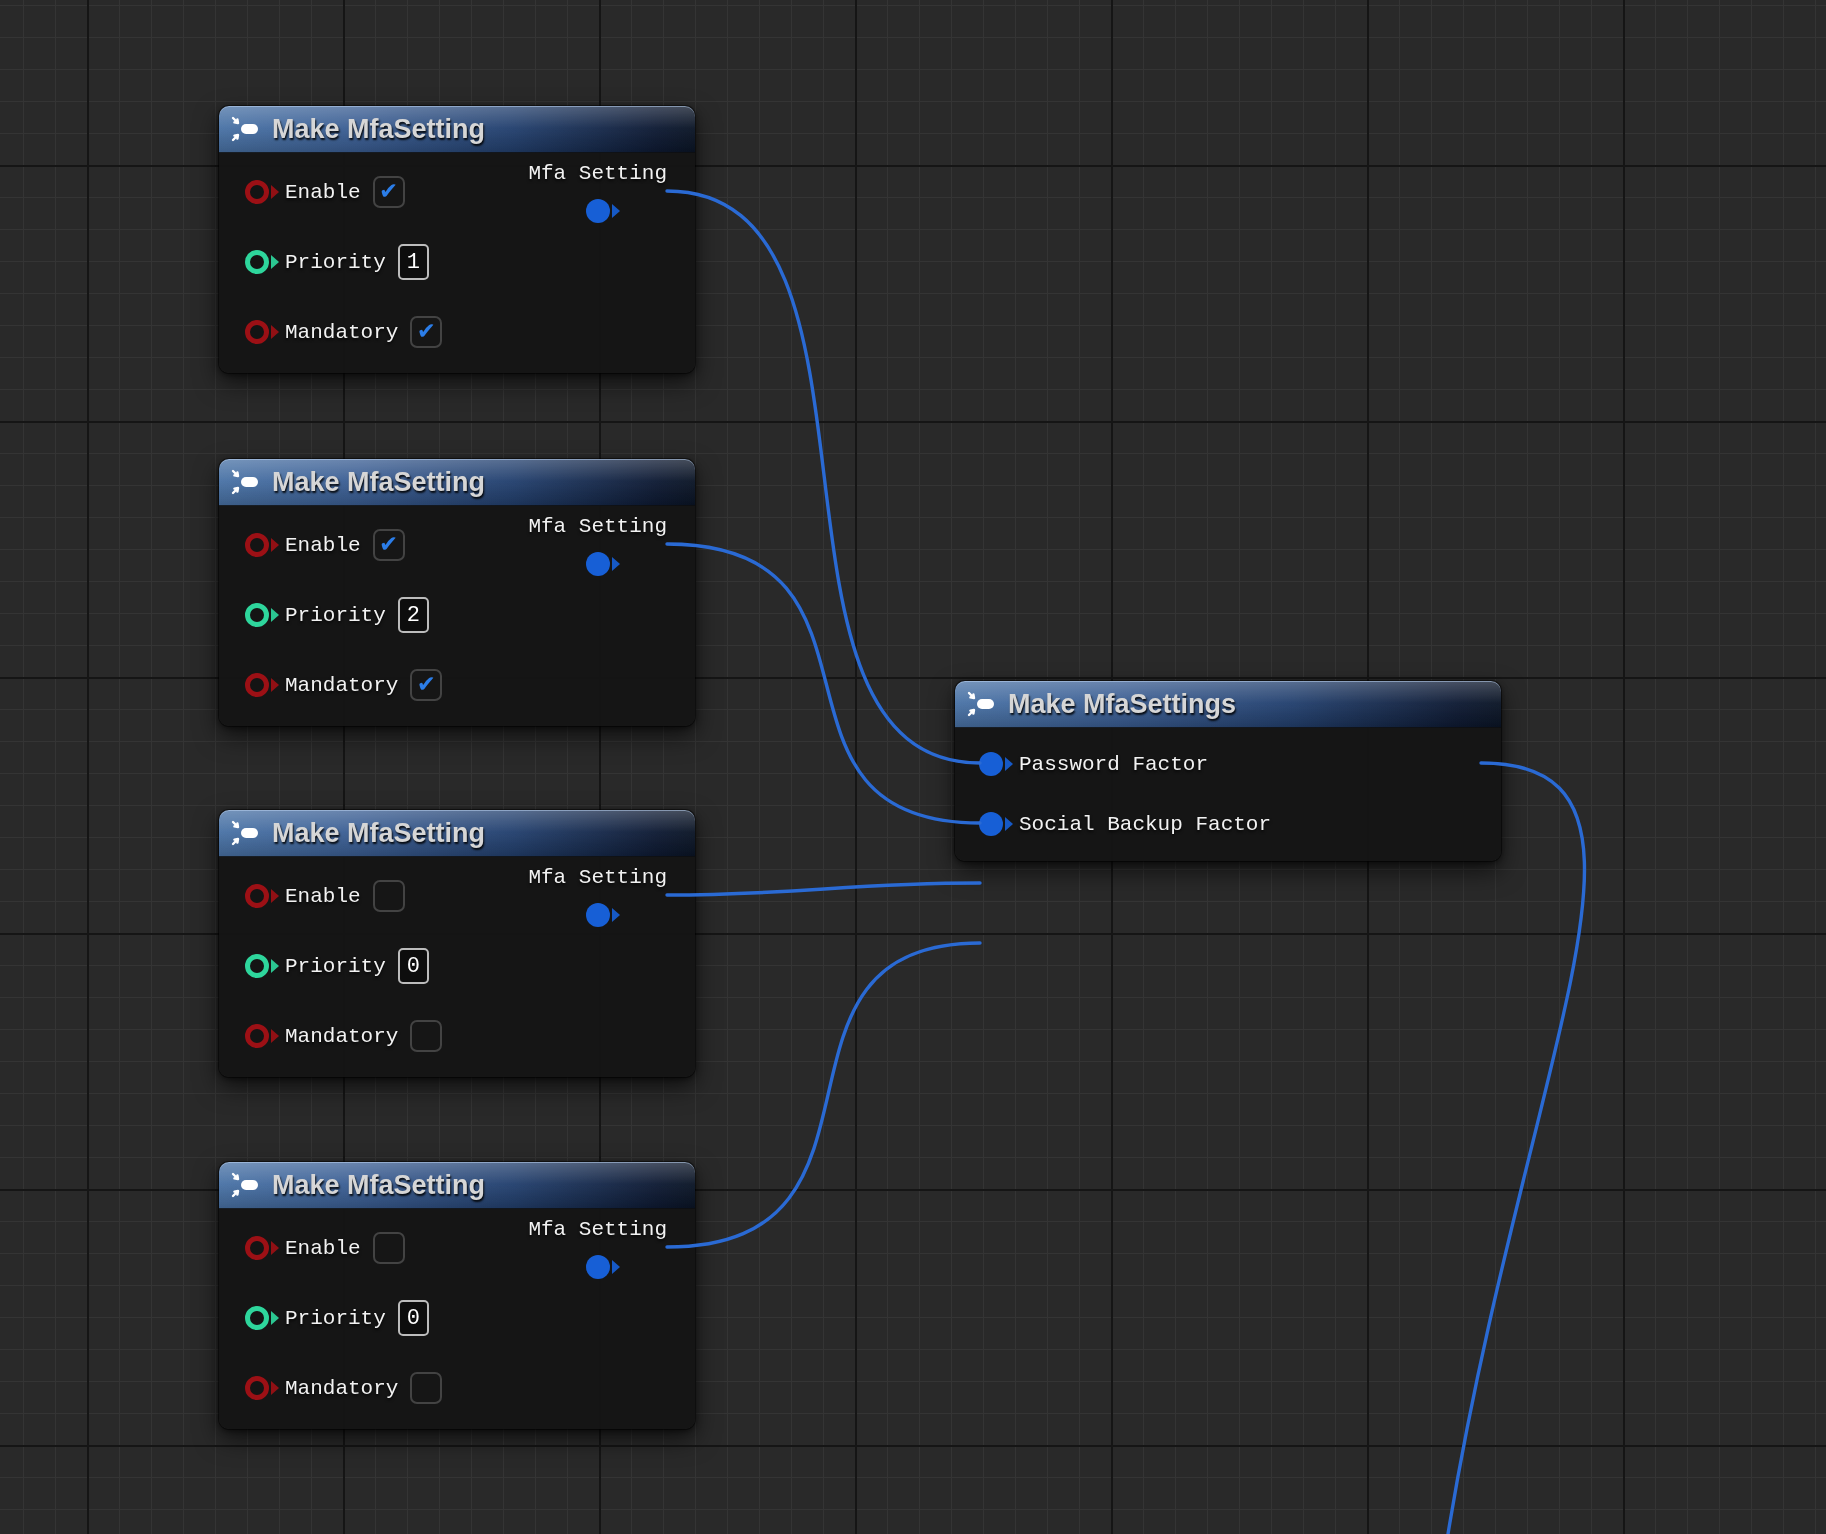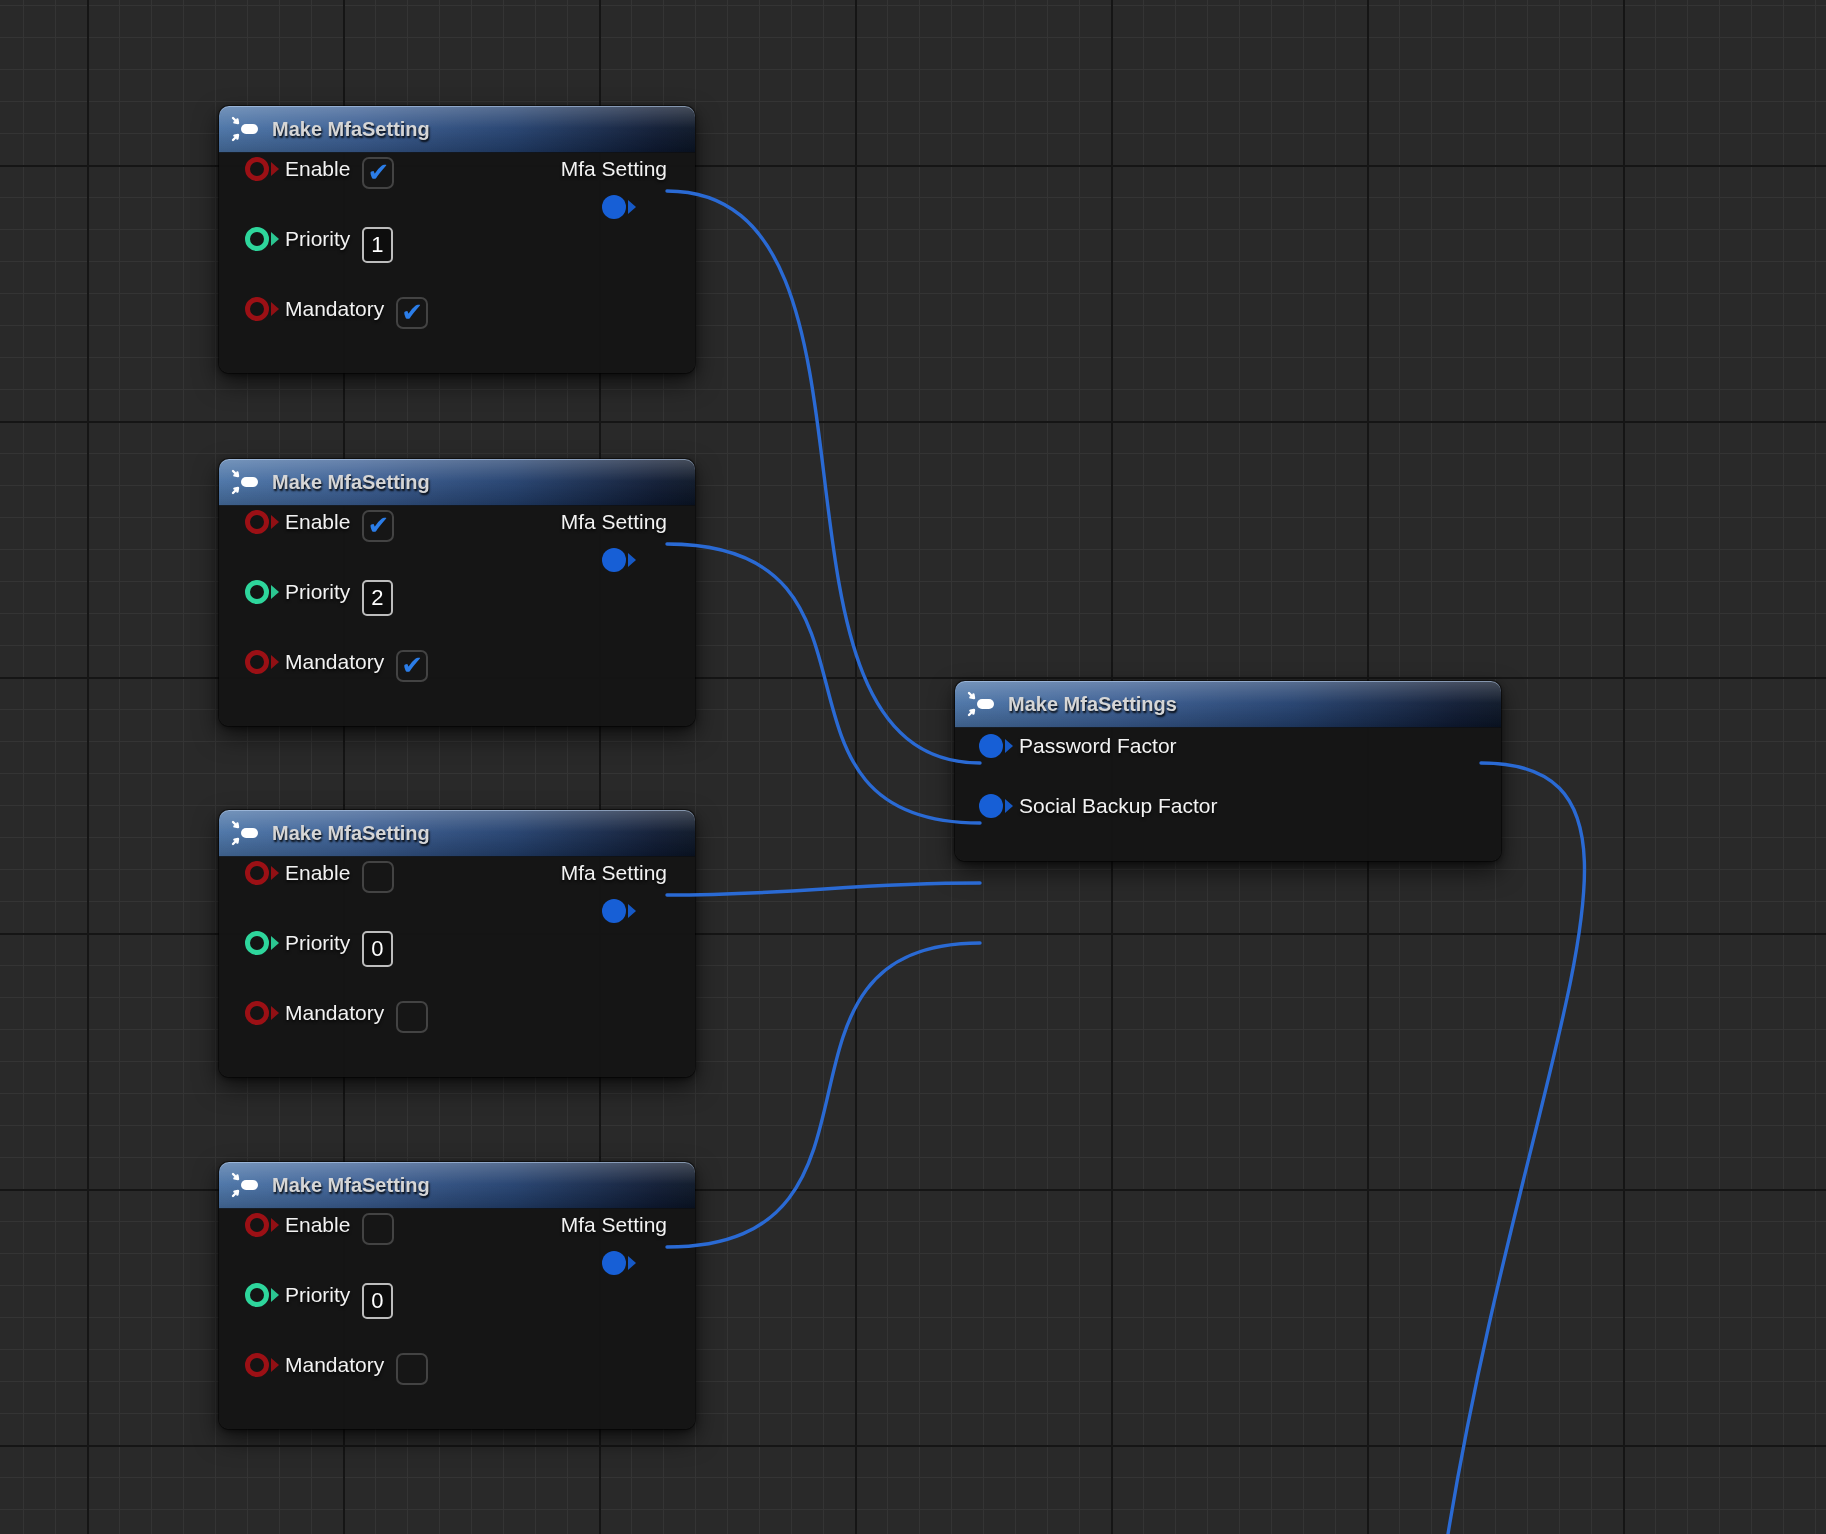--- a/index.html
+++ b/index.html
@@ -31,28 +31,28 @@
     display:flex;align-items:center;gap:12px;
     padding:0 14px 0 11px;
     border-radius:10px 10px 0 0;
     border-bottom:1px solid rgba(0,0,0,.8);
     background:
       linear-gradient(180deg,rgba(255,255,255,.24),rgba(255,255,255,.04) 48%,rgba(0,0,0,.18)),
       linear-gradient(90deg,#4a73a6 0%,#3a5d92 30%,#23406e 62%,#0e1a33 92%,#0b1526 100%);
     box-shadow:inset 0 1px 0 rgba(185,210,240,.55);
   }
   .node-title{
-    font-size:20px;font-weight:bold;color:#d6d6d6;
+    font-size:27px;font-weight:bold;color:#d6d6d6;
     text-shadow:1px 2px 2px rgba(0,0,0,.9);
     white-space:nowrap;
   }
   .icon-wrap{display:flex;align-items:center;flex:none;}
   .node-body{padding:4px 0 6px;}
   .node.big .node-body{padding:6px 0 7px;}
-  .row{height:70px;display:flex;align-items:flex-start;padding:0 28px 0 26px;}
+  .row{height:70px;display:flex;align-items:center;padding:0 28px 0 26px;font-family:Liberation Mono, monospace;}
   .node.big .row{height:60px;padding:0 21px 0 24px;}
   .out-group{margin-left:auto;display:flex;align-items:center;gap:14px;flex-direction:column;}
   .plabel{
     font-size:21px;color:#f2f2f2;white-space:nowrap;
     text-shadow:0 2px 3px rgba(0,0,0,.75);
   }
   .row > .plabel{margin-left:16px;}
 
   
   .pin{position:relative;display:inline-block;width:24px;height:24px;flex:none;}

